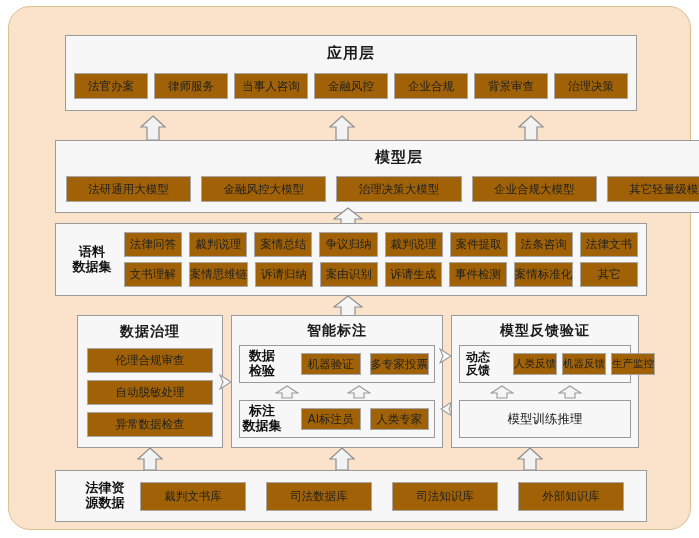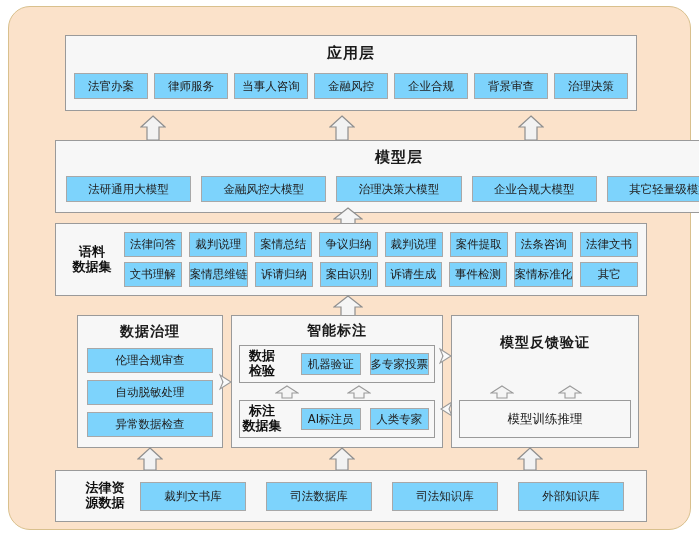--- a/index.html
+++ b/index.html
@@ -38,21 +38,21 @@
     text-align: center;
     font-weight: bold;
     font-size: 15px;
     color: #1a1a1a;
     letter-spacing: 1px;
   }
 
   
   .chip {
     box-sizing: border-box;
-    background: #7dd3fc;
+    background: #a16207;
     border: 1.2px solid #a8a8a8;
     display: flex;
     align-items: center;
     justify-content: center;
     font-size: 11.5px;
     color: #202020;
     white-space: nowrap;
   }
 
   
@@ -151,21 +151,21 @@
     display: flex;
     gap: 9px;
     padding-right: 5px;
     margin-left: 17px;
   }
   .sub-chips .chip { flex: 1 1 0; height: 22px; }
 
   #mfv-panel {
     left: 442px; top: 308px; width: 188px; height: 133px;
   }
-  #mfv-panel .panel-title { margin-top: 18px; font-size: 14px; }
+  #mfv-panel .panel-title { margin-top: 6px; font-size: 14px; }
   #mfv-dyn { left: 7px; right: 7px; top: 29px; height: 38px; }
   #mfv-dyn .sub-label { width: 36px; flex: 0 0 36px; font-size: 12px; }
   #mfv-dyn .sub-chips { gap: 5px; padding-right: 4px; }
   #mfv-dyn .chip { font-size: 10.5px; }
   #mfv-train {
     left: 7px; right: 7px; top: 84px; height: 38px;
     justify-content: center;
     font-size: 12.5px;
     color: #151515;
   }
@@ -332,20 +332,29 @@
   </div>
   <div class="arrow" style="left:430px; top:392px;">
     <svg width="14" height="20" viewBox="0 0 14 20">
         <path d="M13 3 L2 10 L13 17 L10 10 Z" fill="#fafafa" stroke="#9a9a9a" stroke-width="1.1"></path>
       </svg>
   </div>
 
   <div class="panel" id="mfv-panel">
     <div class="panel-title">模型反馈验证</div>
 
+    <div class="sub-box" id="mfv-dyn">
+      <div class="side-label sub-label">动态
+反馈</div>
+      <div class="sub-chips">
+        <div class="chip">人类反馈</div>
+        <div class="chip">机器反馈</div>
+        <div class="chip">生产监控</div>
+      </div>
+    </div>
 
     <div class="arrow" style="left:38px; top:69px;">
       <svg width="24" height="14" viewBox="0 0 24 14">
           <path d="M12 1 L23 8 L17 8 L17 13 L7 13 L7 8 L1 8 Z" fill="#f5f5f5" stroke="#9a9a9a" stroke-width="1.1"></path>
         </svg>
     </div>
     <div class="arrow" style="left:106px; top:69px;">
       <svg width="24" height="14" viewBox="0 0 24 14">
           <path d="M12 1 L23 8 L17 8 L17 13 L7 13 L7 8 L1 8 Z" fill="#f5f5f5" stroke="#9a9a9a" stroke-width="1.1"></path>
         </svg>

